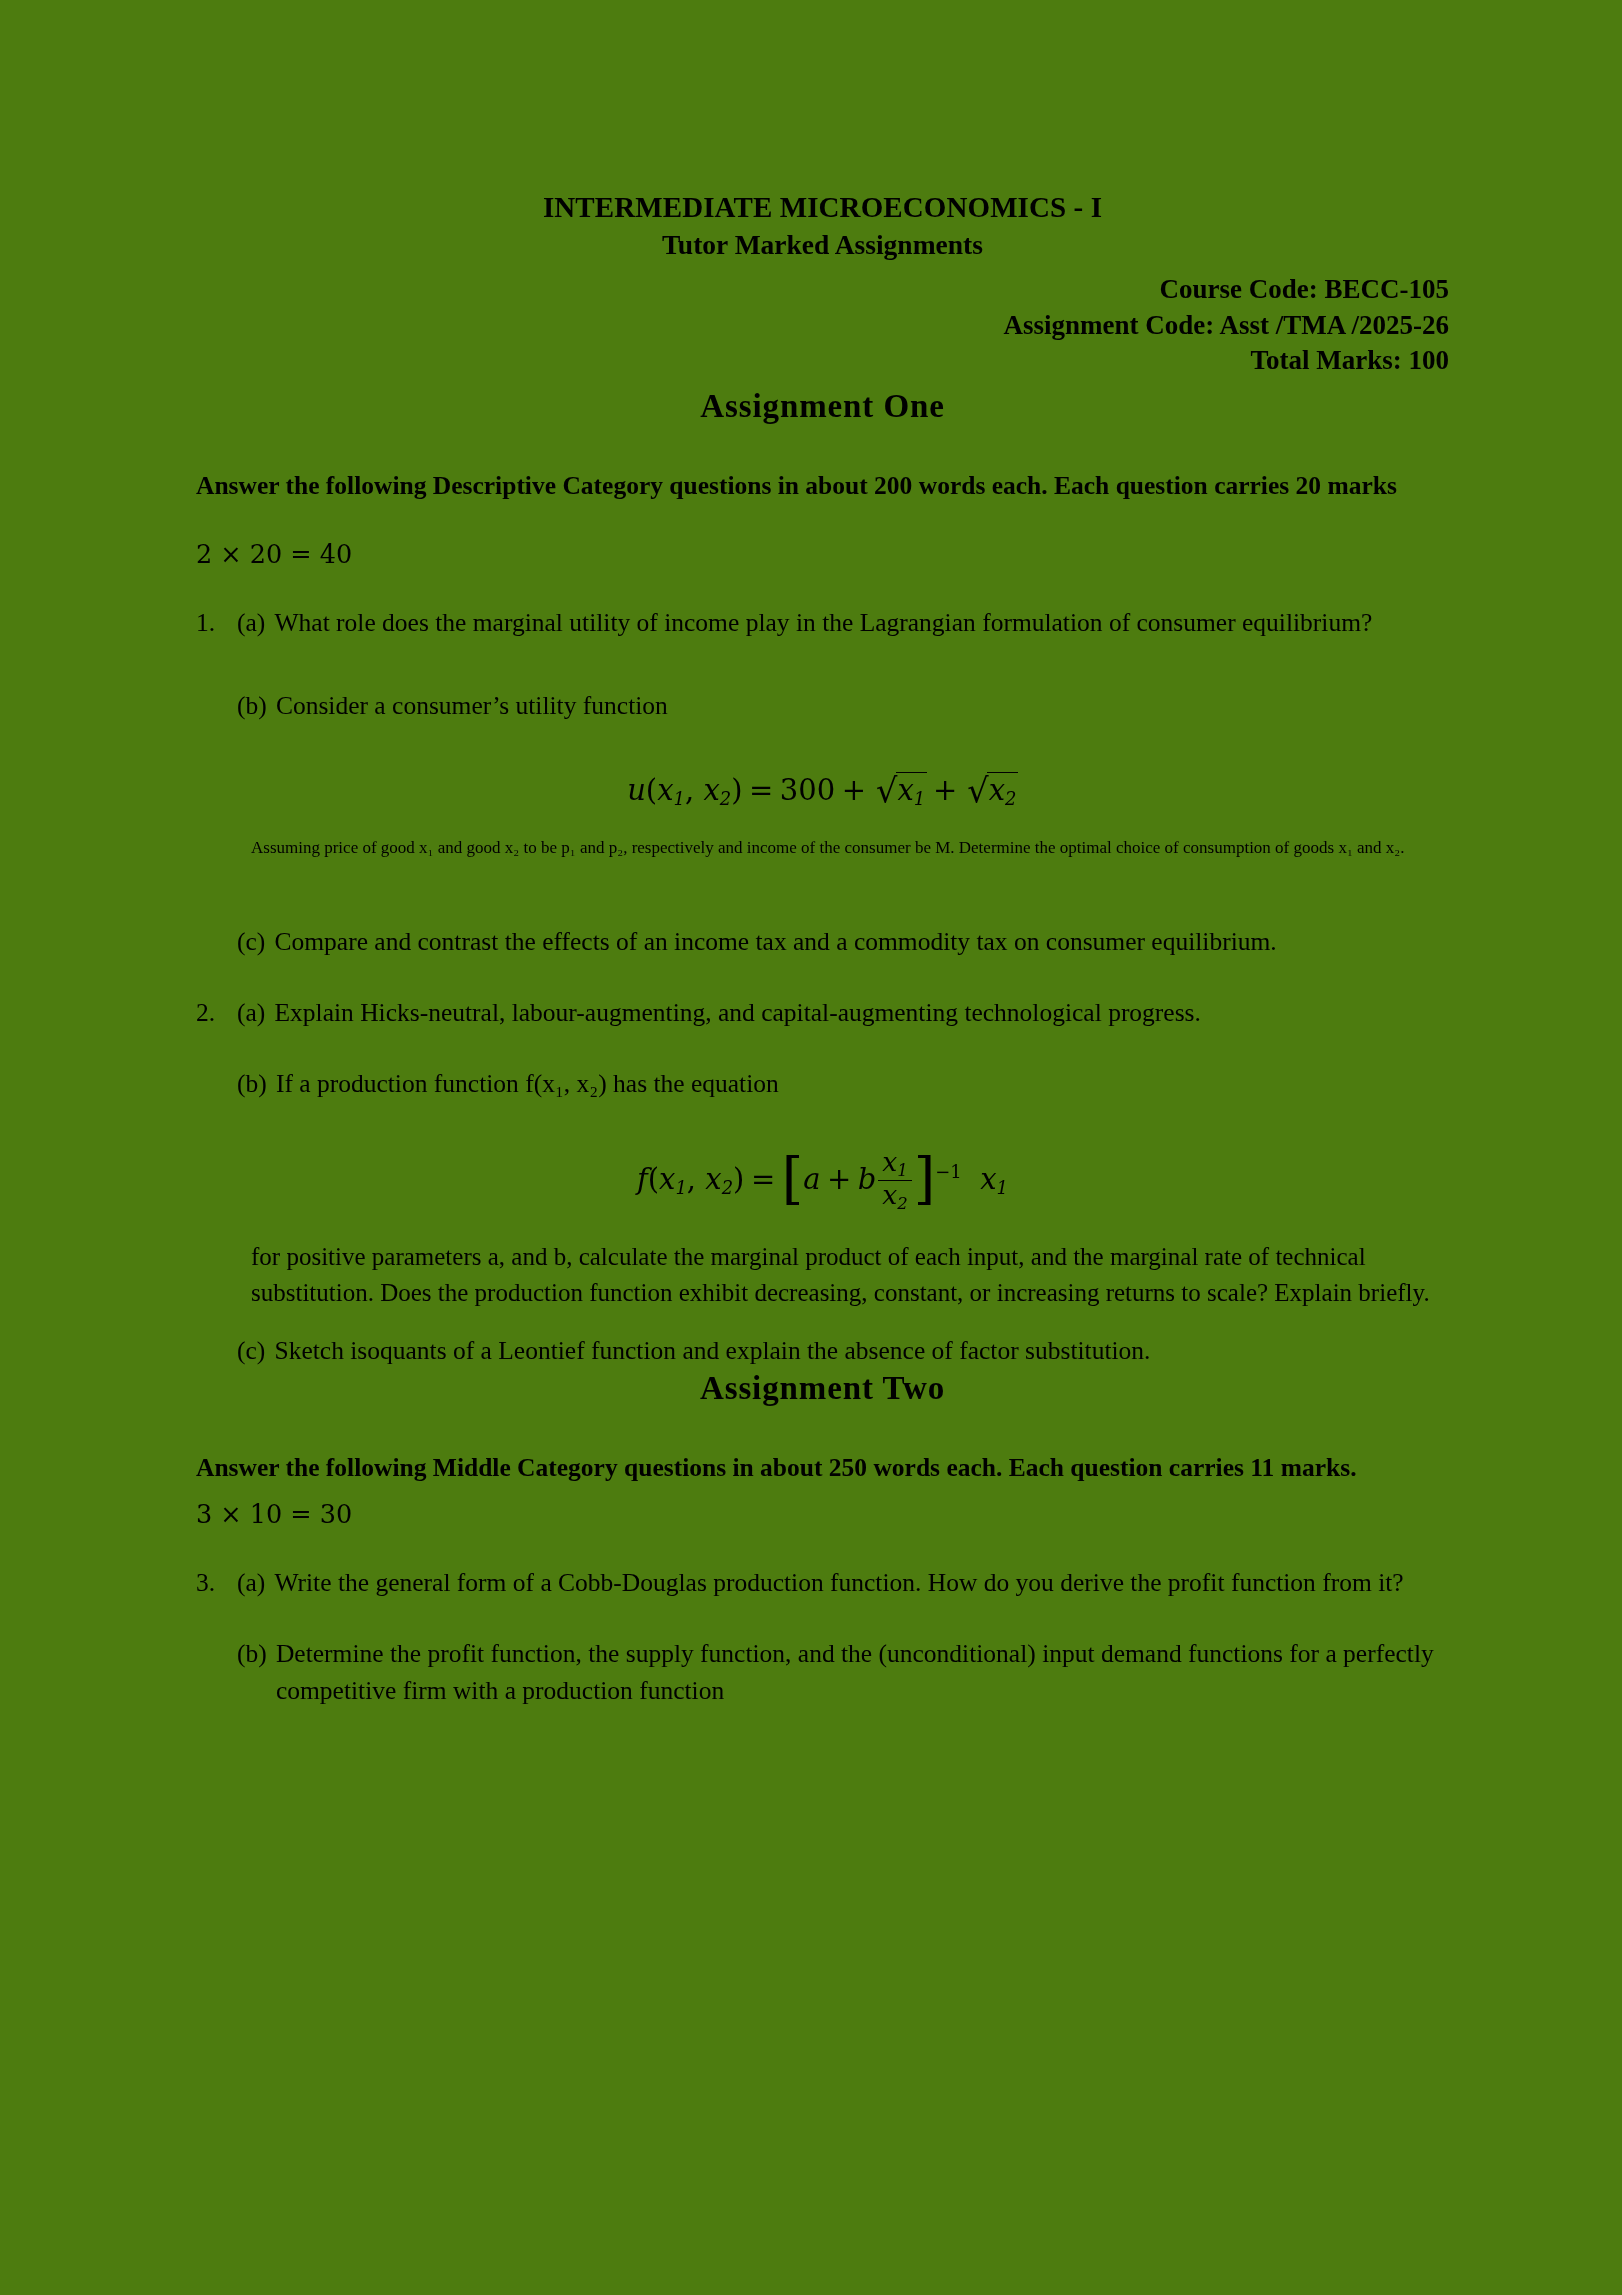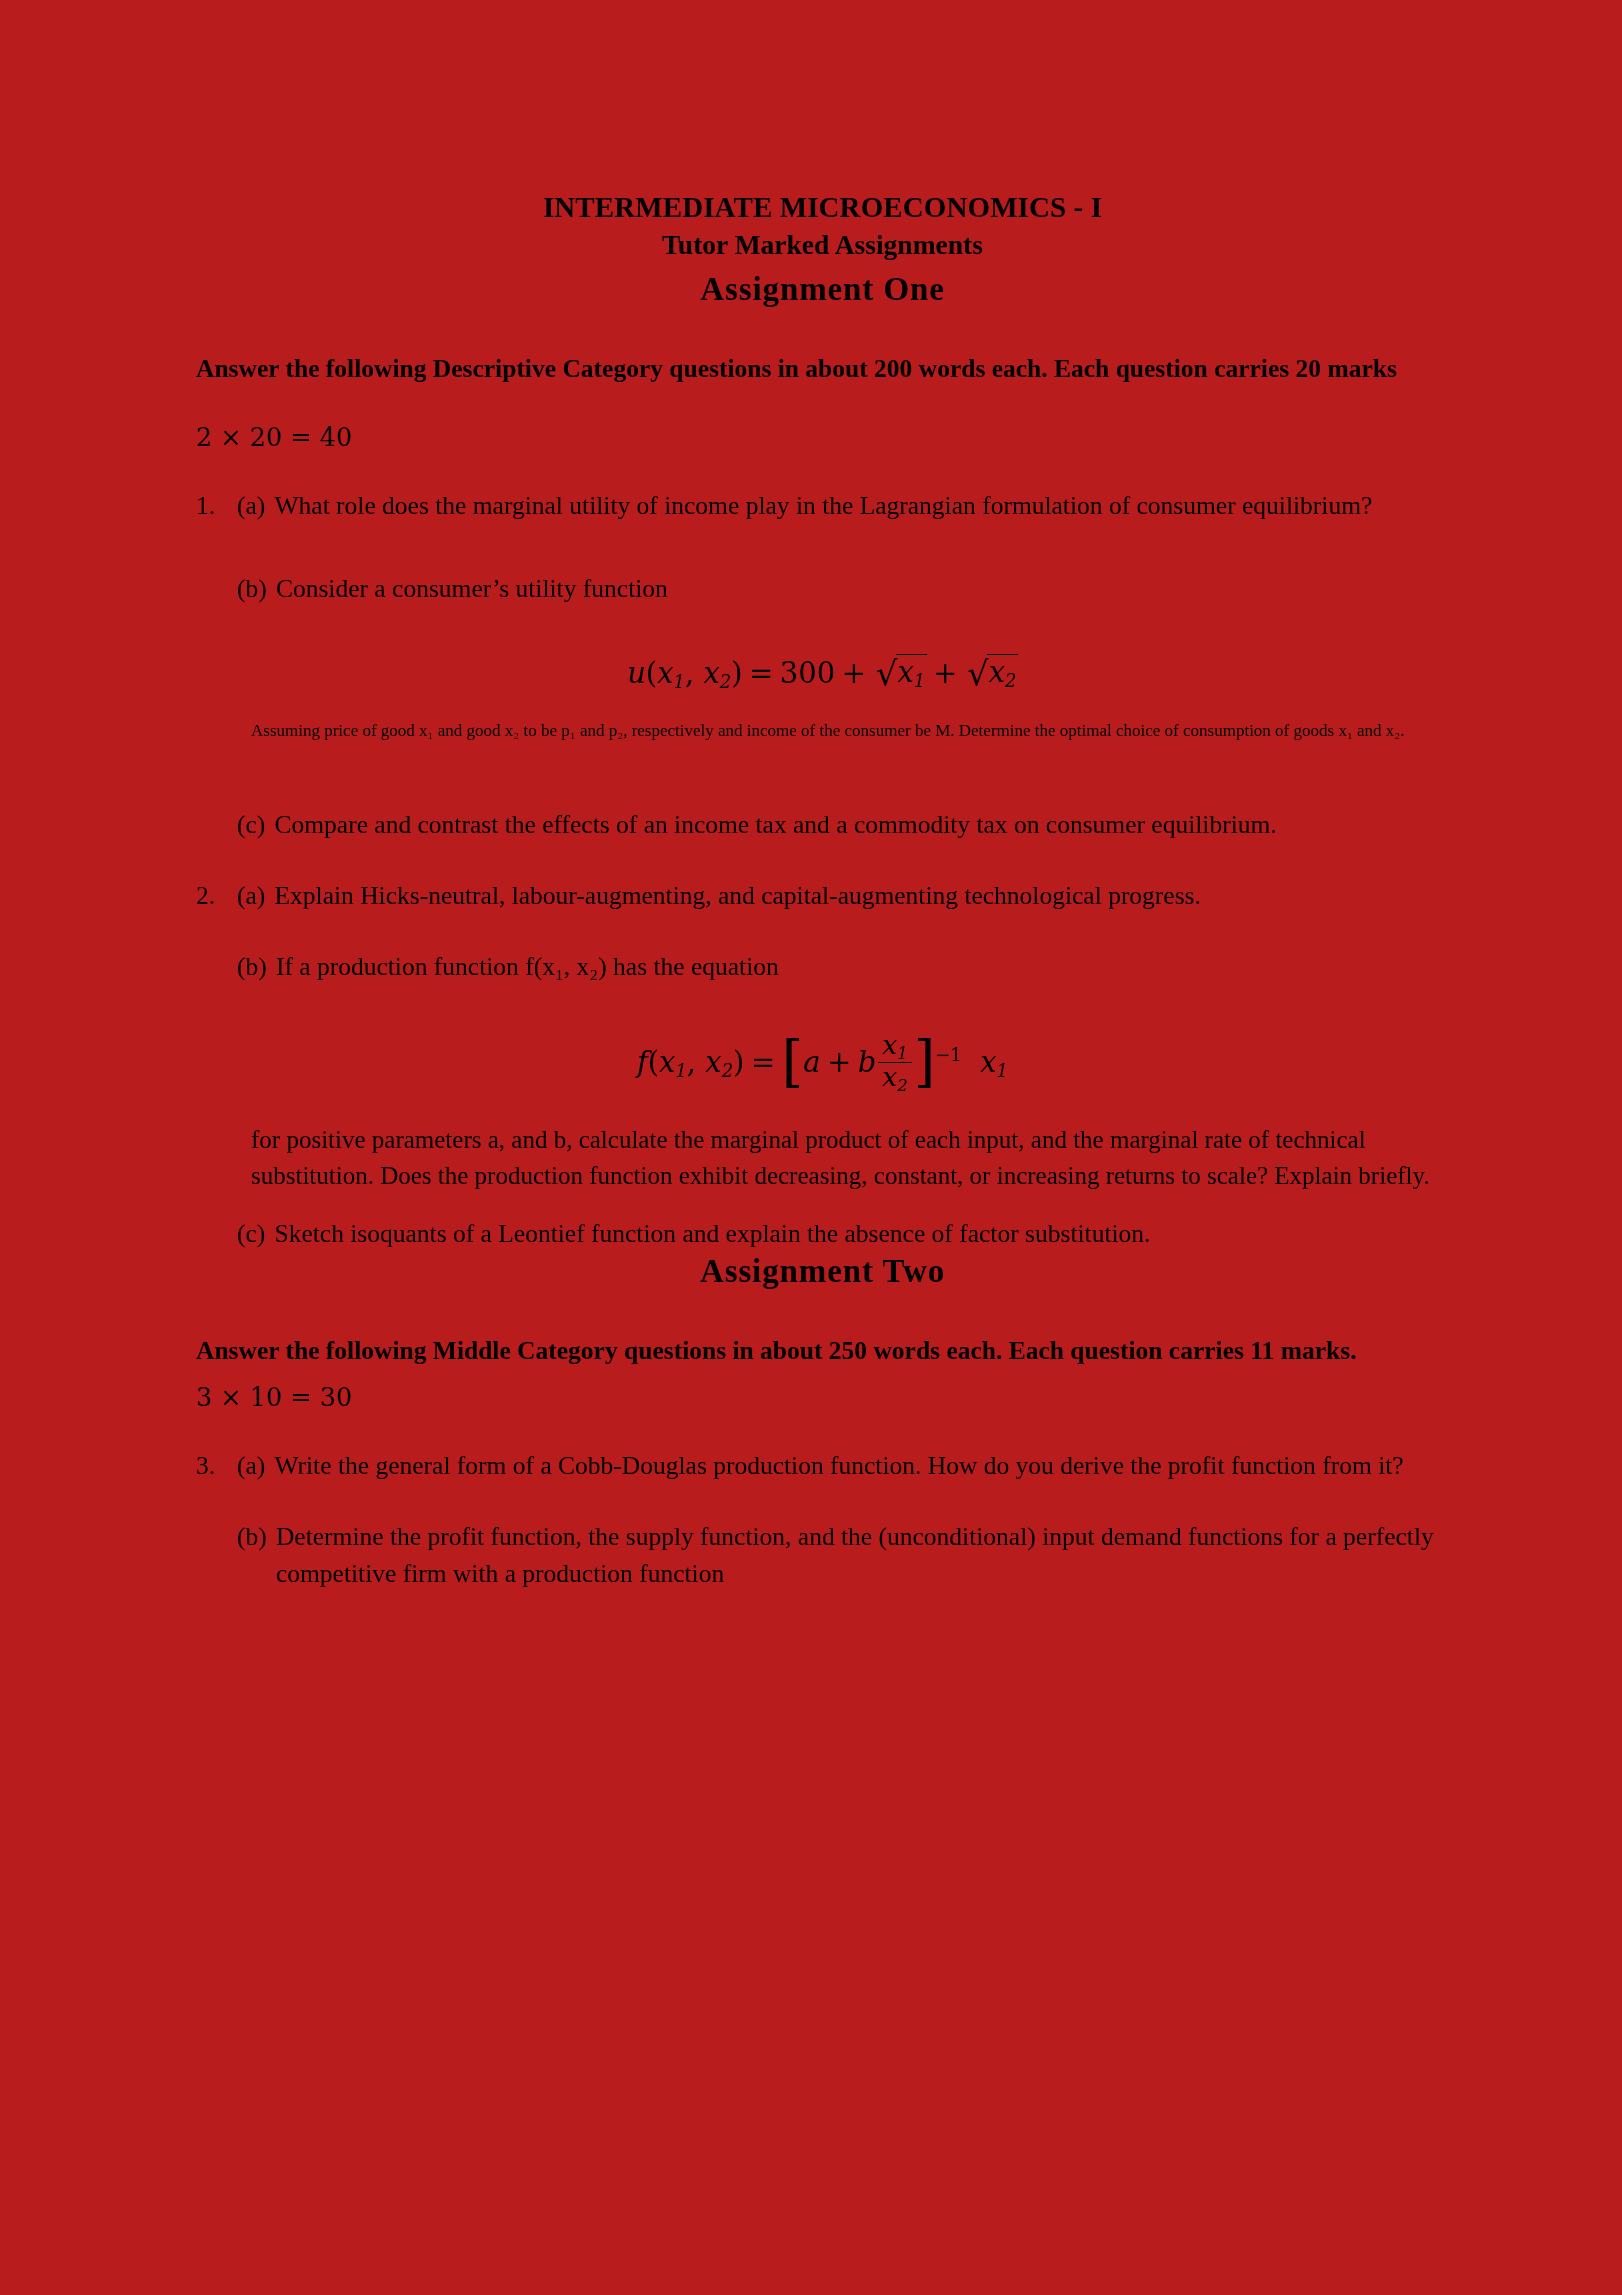--- a/index.html
+++ b/index.html
@@ -4,21 +4,21 @@
 <style>
   html, body {
     margin: 0;
     padding: 0;
     background: #ffffff;
   }
   .page {
     position: relative;
     width: 1623px;
     height: 2295px;
-    background: #b91c1c;
+    background: #4d7c0f;
     font-family: "Liberation Serif", "DejaVu Serif", serif;
     color: #000000;
     box-sizing: border-box;
     padding: 0;
     overflow: hidden;
   }
   .content {
     position: absolute;
     left: 196px;
     top: 190px;
@@ -175,20 +175,25 @@
 </style>
 </head>
 <body>
 
 <div class="page">
   <div class="content">
 
     <div class="doc-title">INTERMEDIATE MICROECONOMICS - I</div>
     <div class="doc-subtitle">Tutor Marked Assignments</div>
 
+    <div class="meta-block">
+      <div>Course Code: BECC-105</div>
+      <div>Assignment Code: Asst /TMA /2025-26</div>
+      <div>Total Marks: 100</div>
+    </div>
 
     <div class="assignment-heading">Assignment One</div>
 
     <div class="instruction">Answer the following Descriptive Category questions in about 200 words each. Each question carries 20 marks</div>
 
     <div class="marks-line">2 × 20 = 40</div>
 
     <div class="qitem gap-md">
       <div class="qnum">1.</div>
       <div class="qbody">

